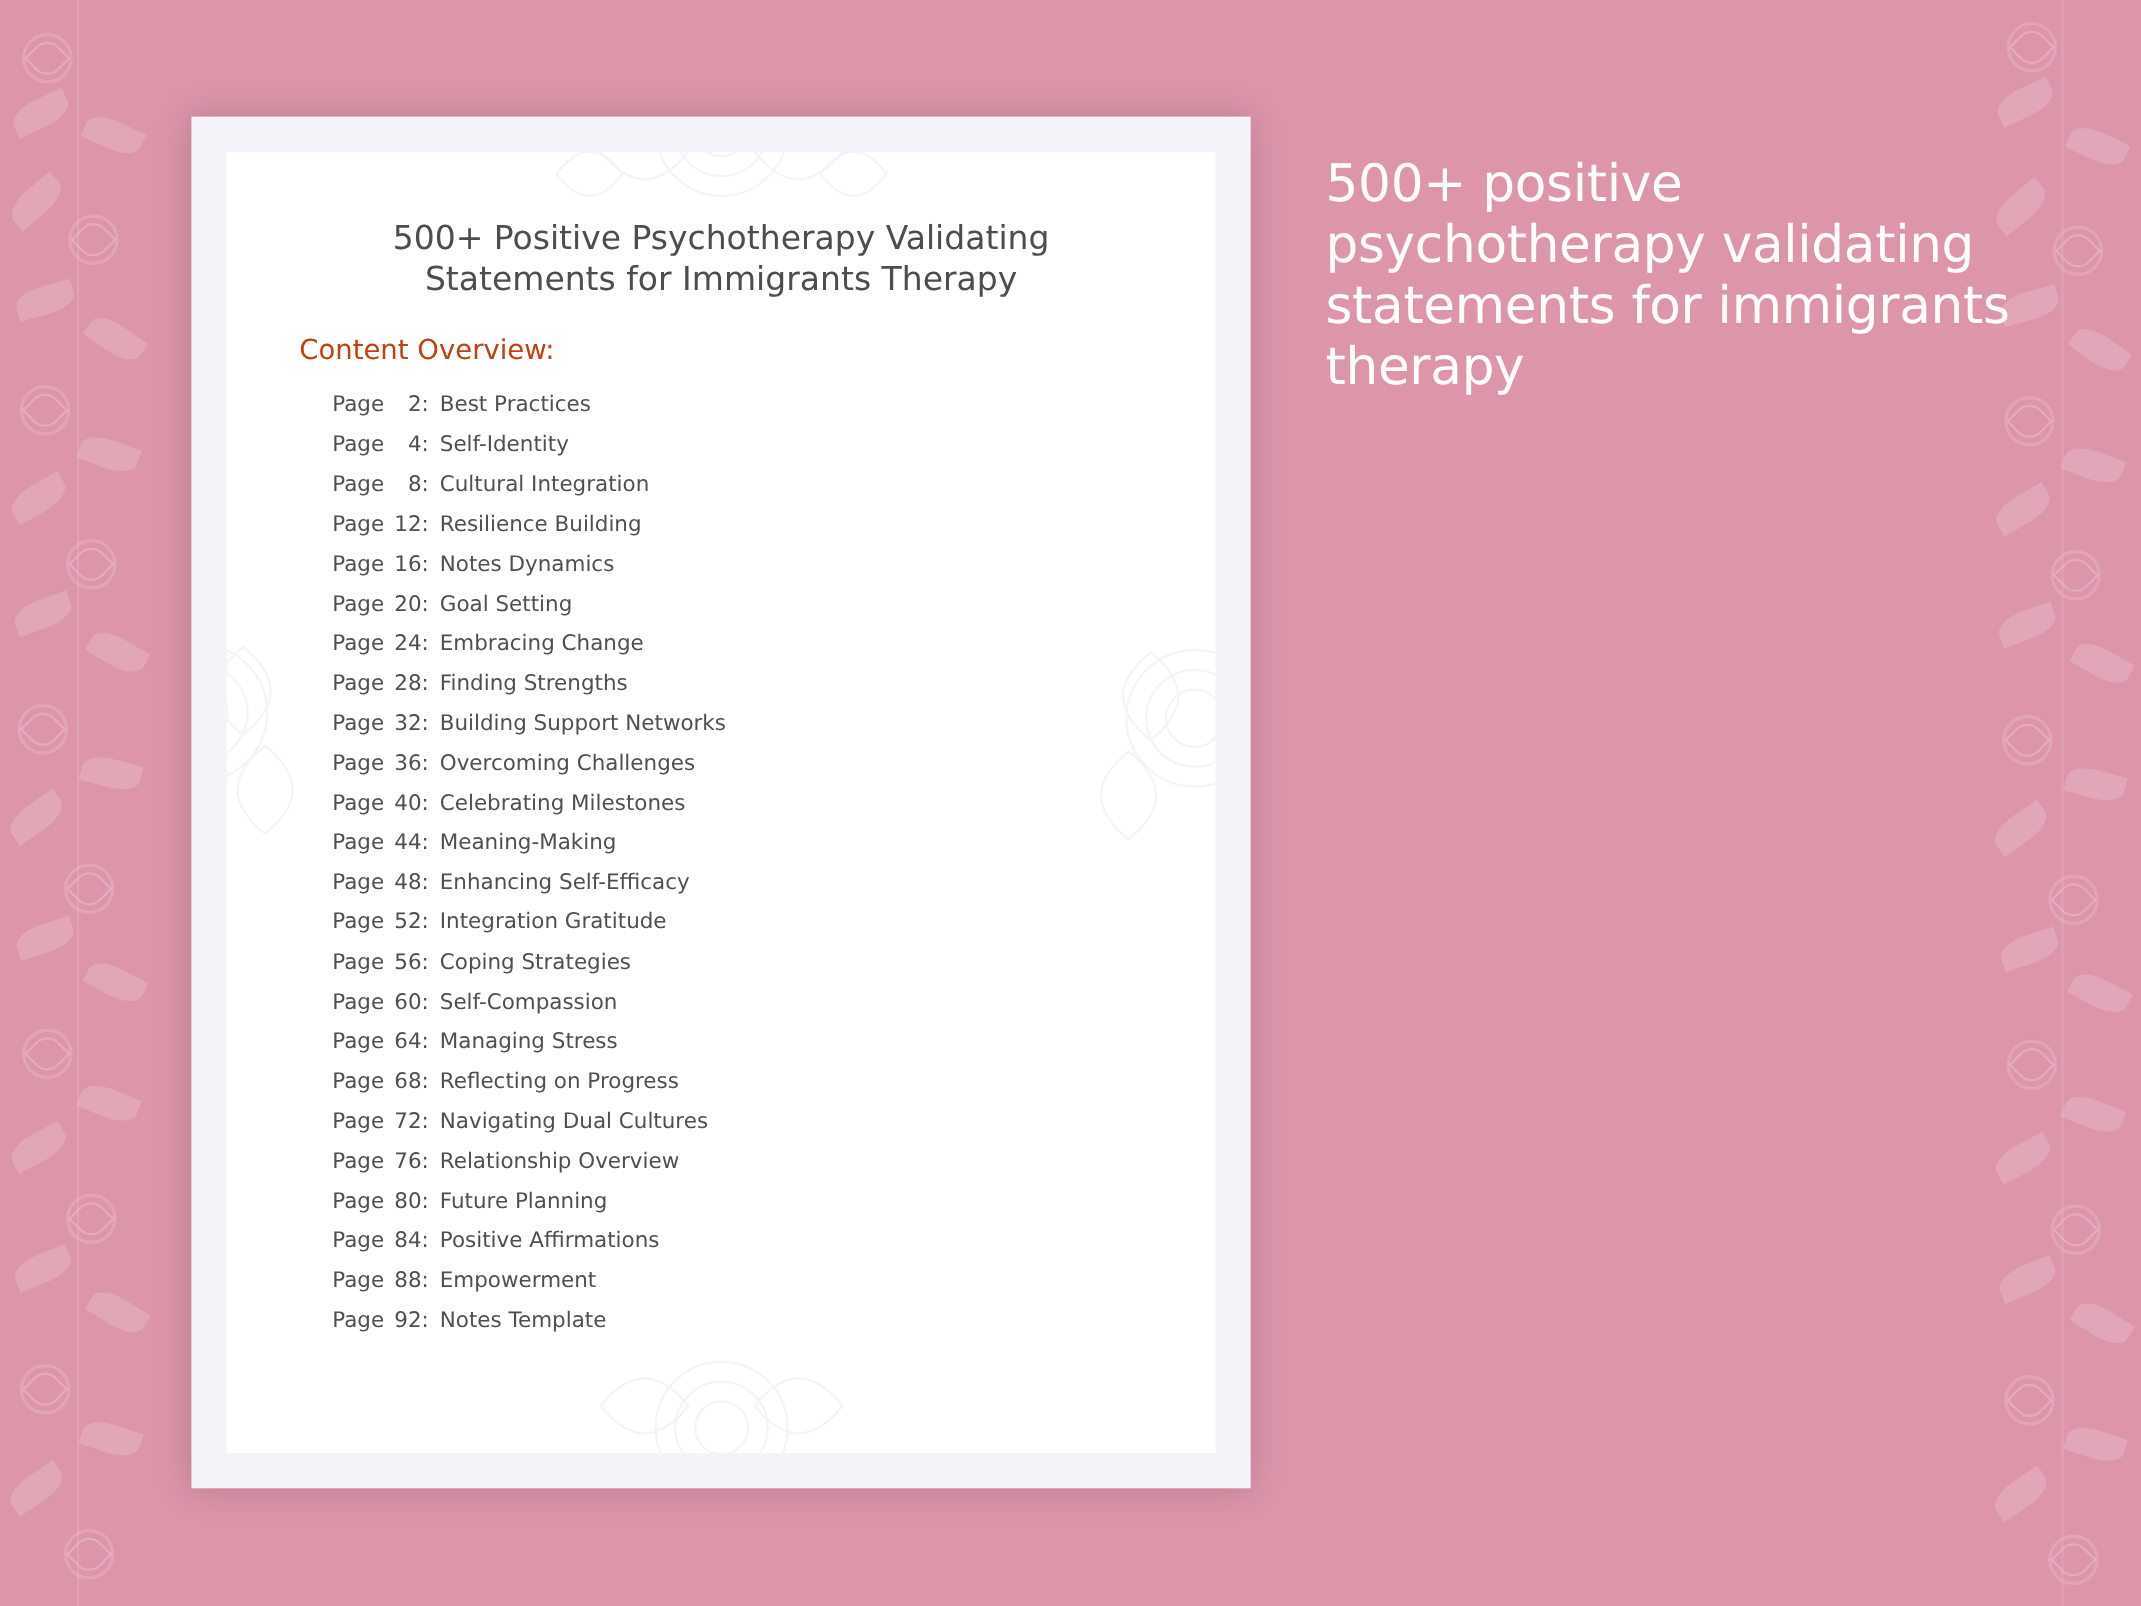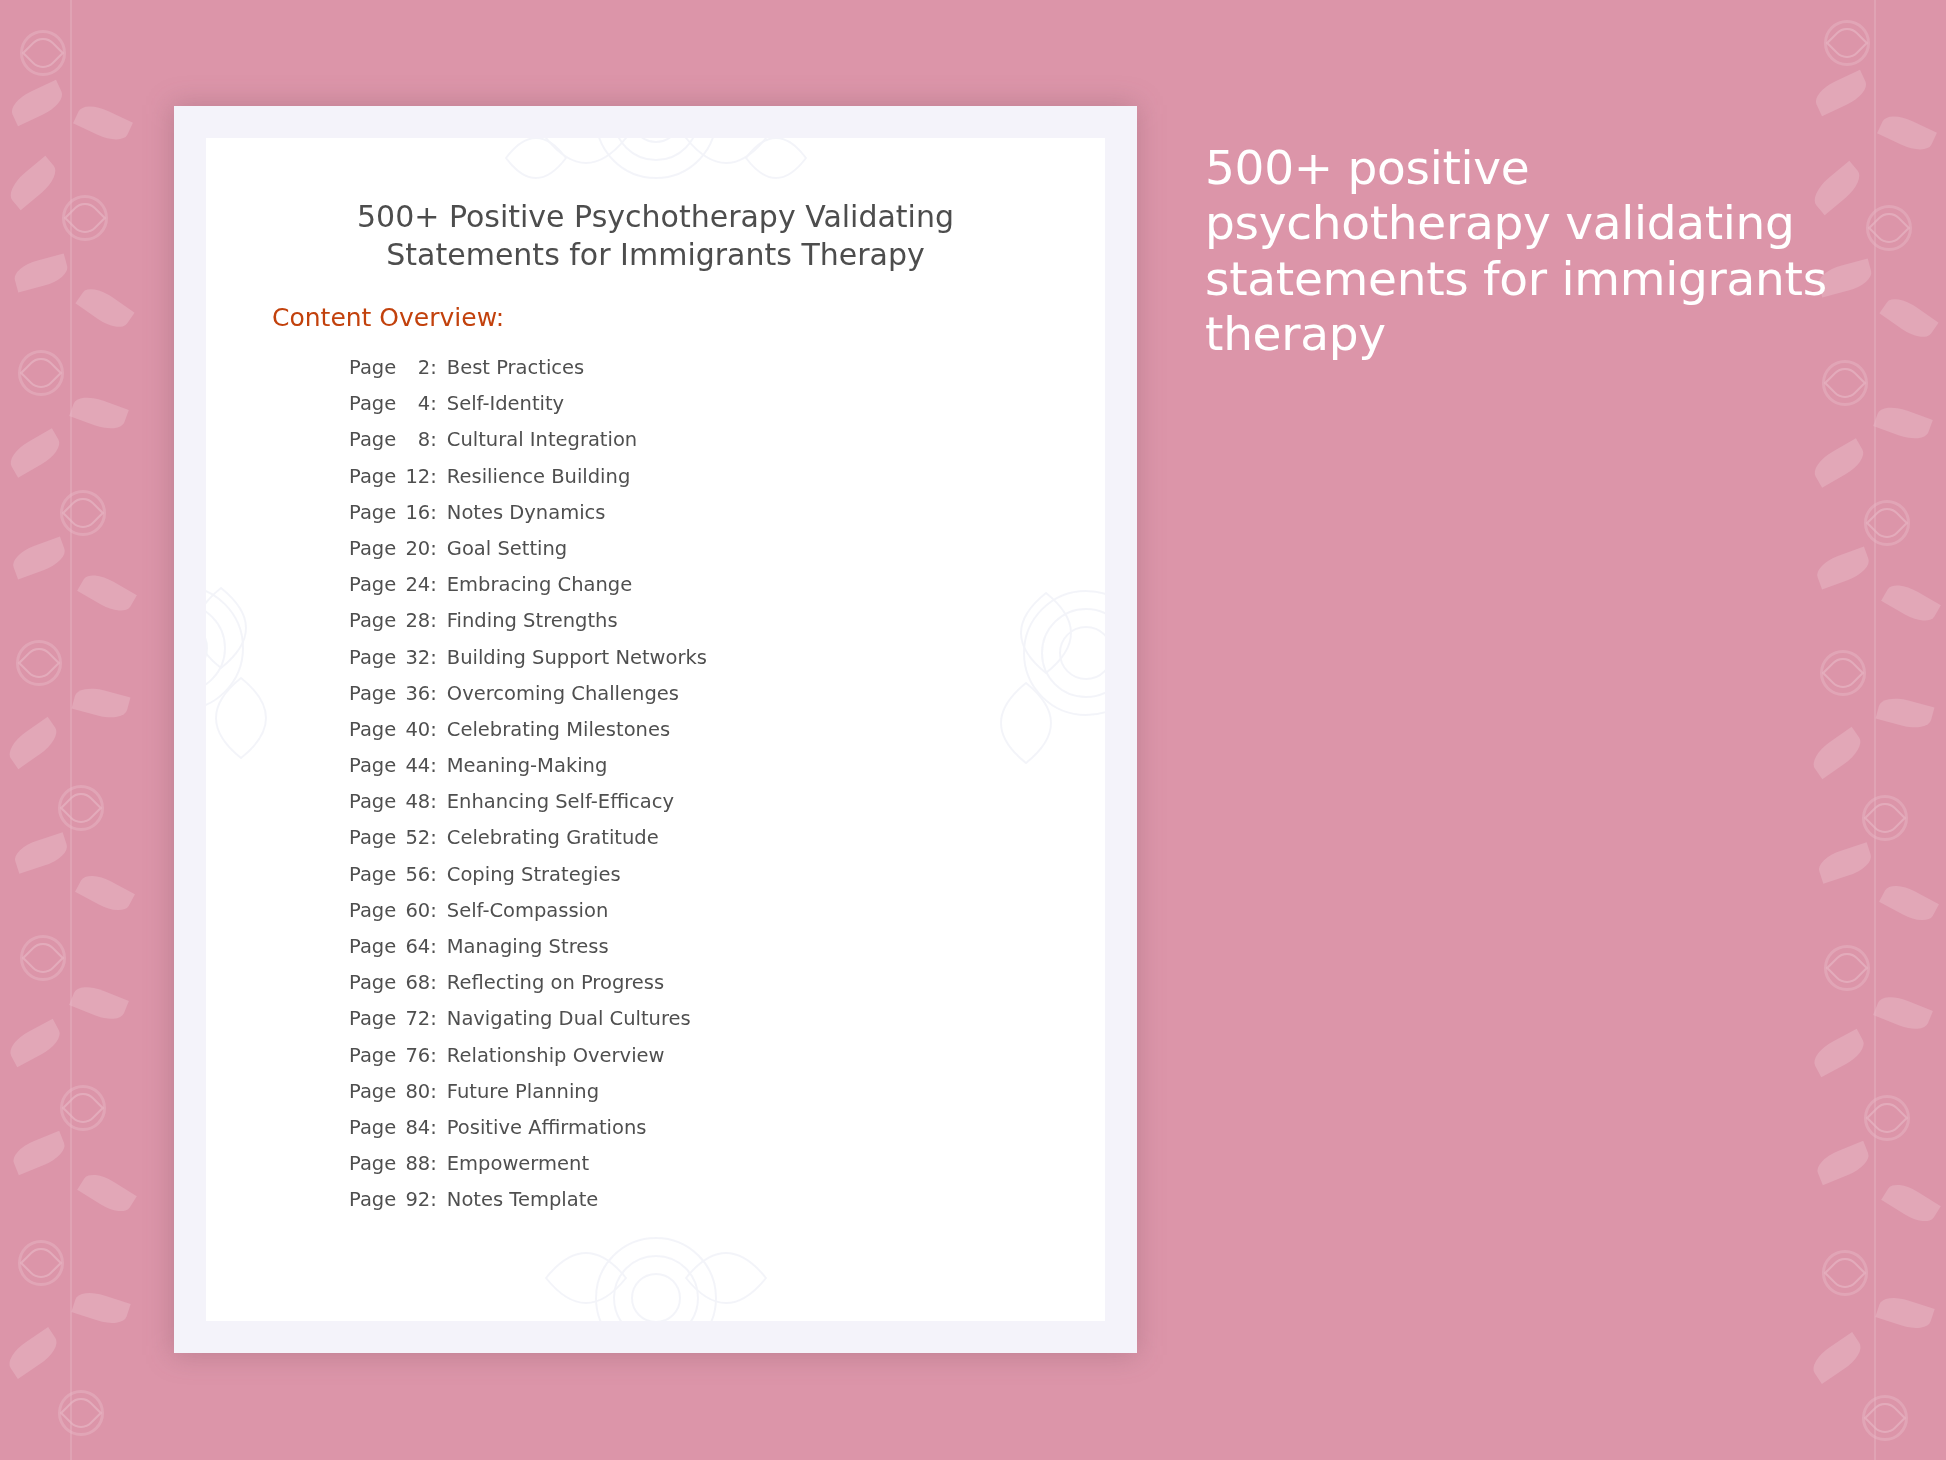--- a/index.html
+++ b/index.html
@@ -115,21 +115,20 @@
     top: 165px;
     font-size: 25px;
     color: #c2410c;
     font-family: "DejaVu Sans", sans-serif;
   }
   .toc {
     position: absolute;
     left: 96px;
     top: 218px;
     right: 40px;
-    margin-left: 47px;
   }
   .toc-row {
     display: flex;
     font-size: 19.5px;
     color: #4f4f4f;
     font-family: "DejaVu Sans", sans-serif;
     margin-bottom: 13.2px;
     white-space: pre;
   }
   .toc-label   { }
@@ -349,21 +348,21 @@
       <div class="toc-row">
         <span class="toc-label">Page</span>
         <span class="toc-num">48</span>
         <span class="toc-colon">:</span>
         <span class="toc-title">Enhancing Self-Efficacy</span>
       </div>
       <div class="toc-row">
         <span class="toc-label">Page</span>
         <span class="toc-num">52</span>
         <span class="toc-colon">:</span>
-        <span class="toc-title">Celebrating Gratitude</span>
+        <span class="toc-title">Integration Gratitude</span>
       </div>
       <div class="toc-row">
         <span class="toc-label">Page</span>
         <span class="toc-num">56</span>
         <span class="toc-colon">:</span>
         <span class="toc-title">Coping Strategies</span>
       </div>
       <div class="toc-row">
         <span class="toc-label">Page</span>
         <span class="toc-num">60</span>

